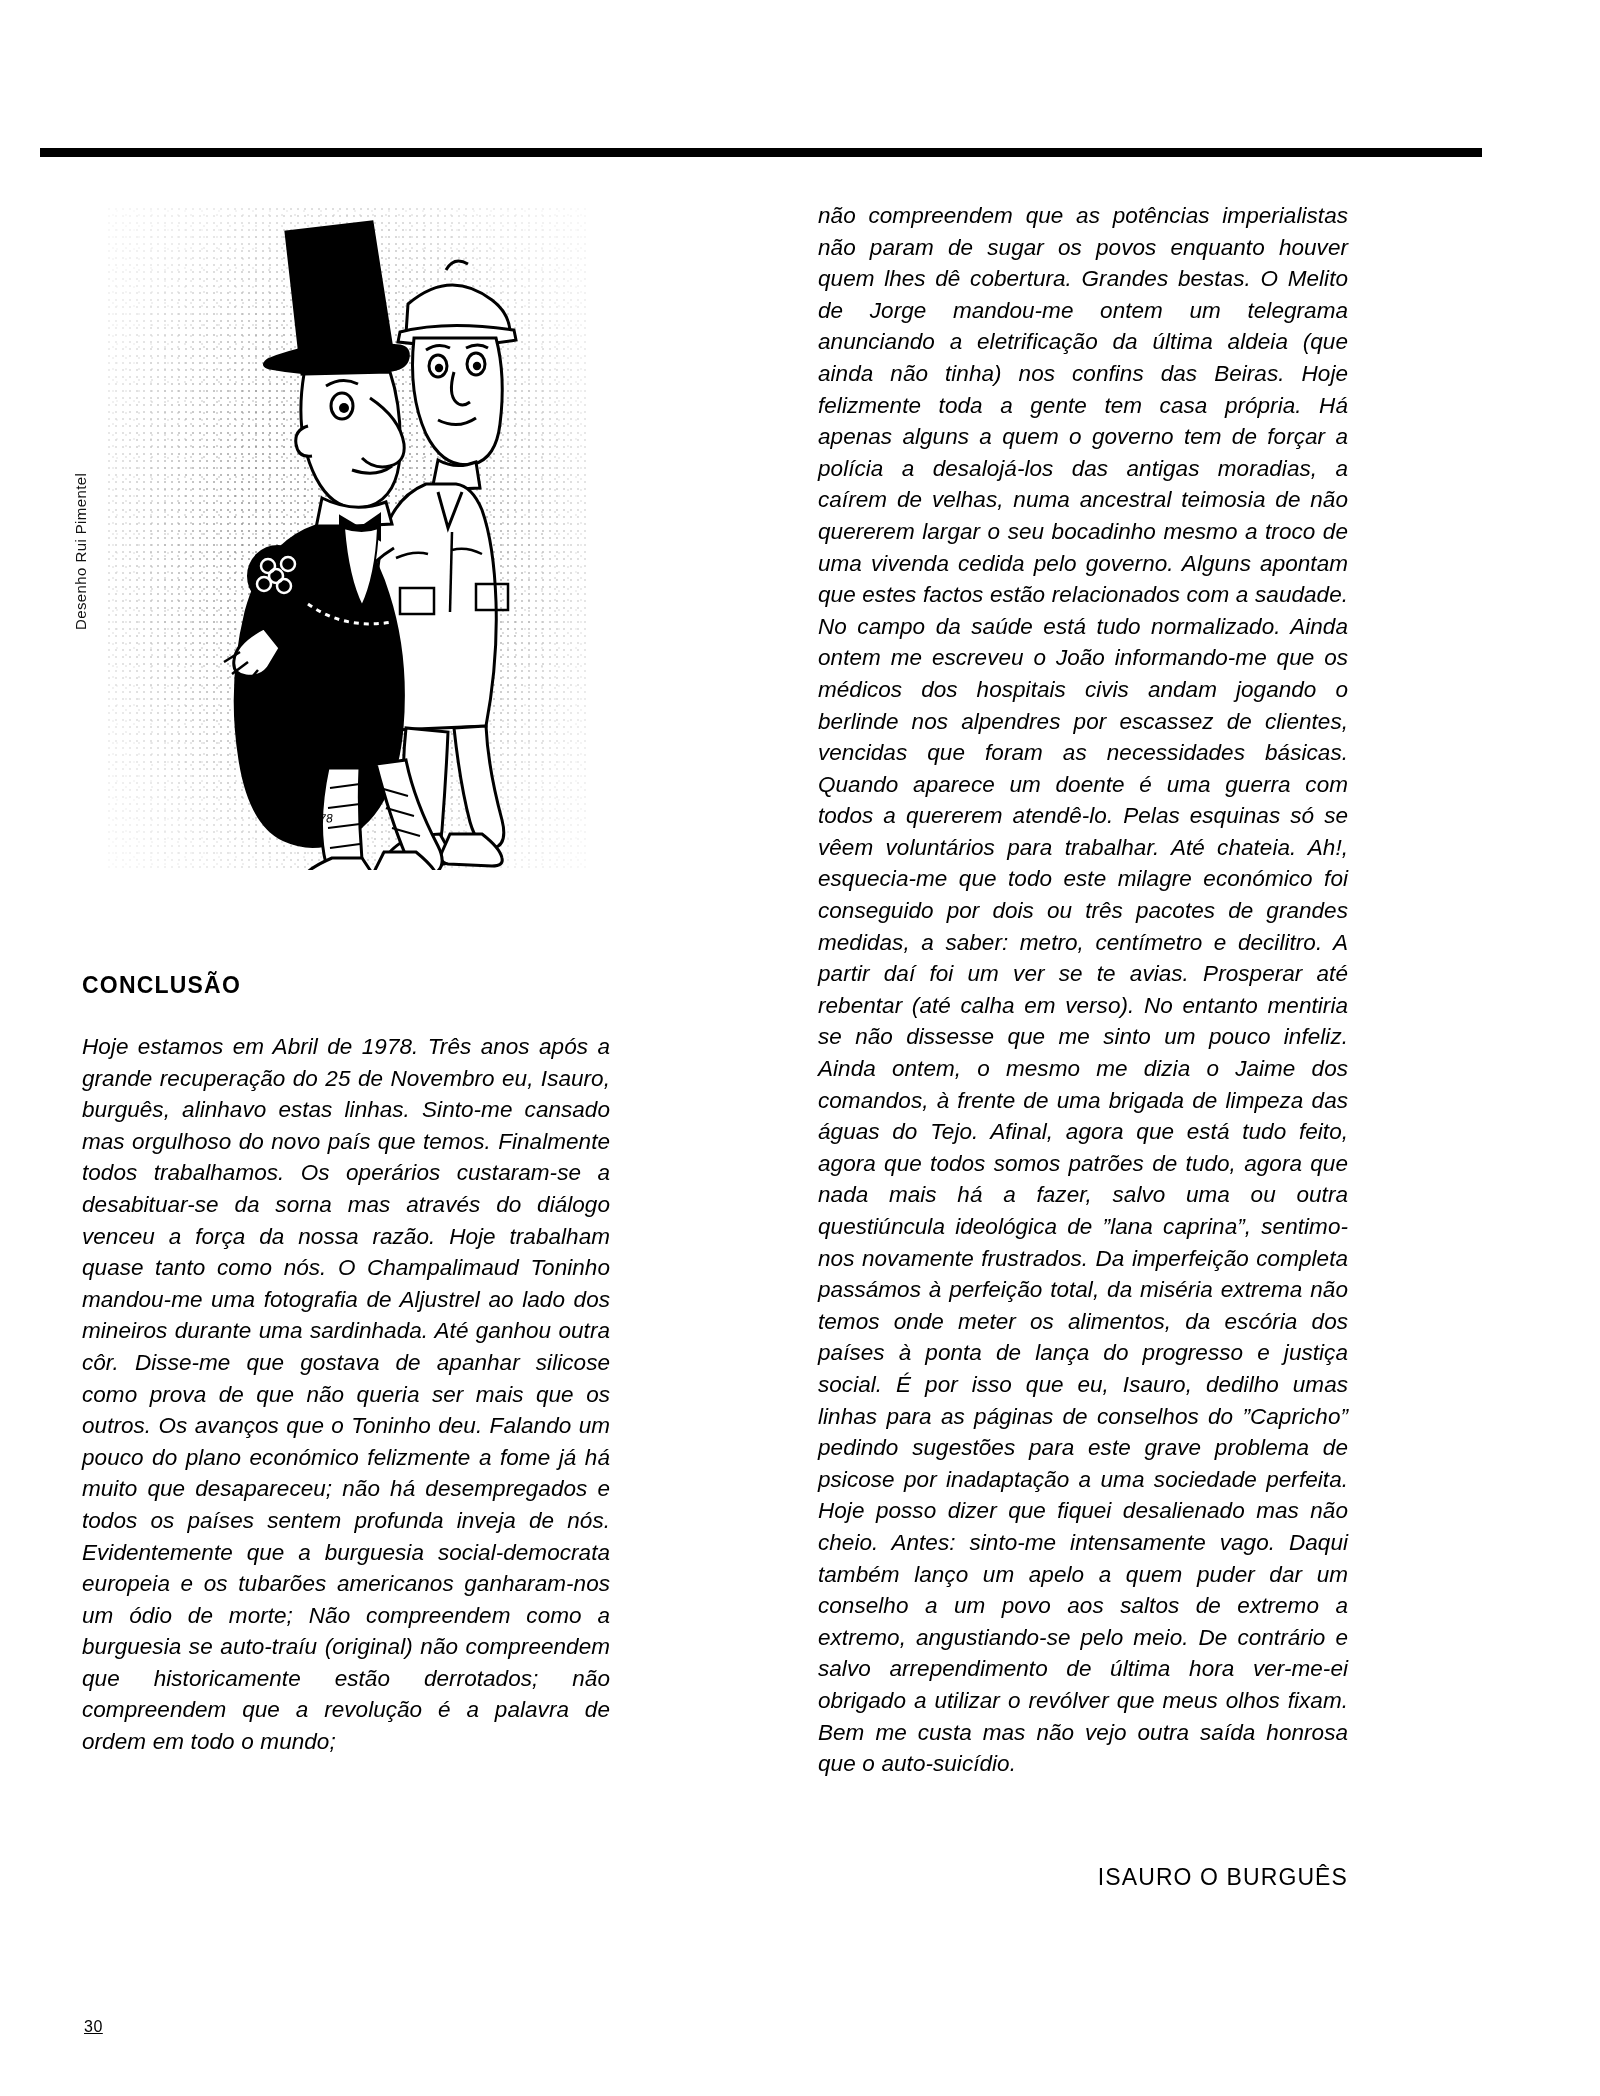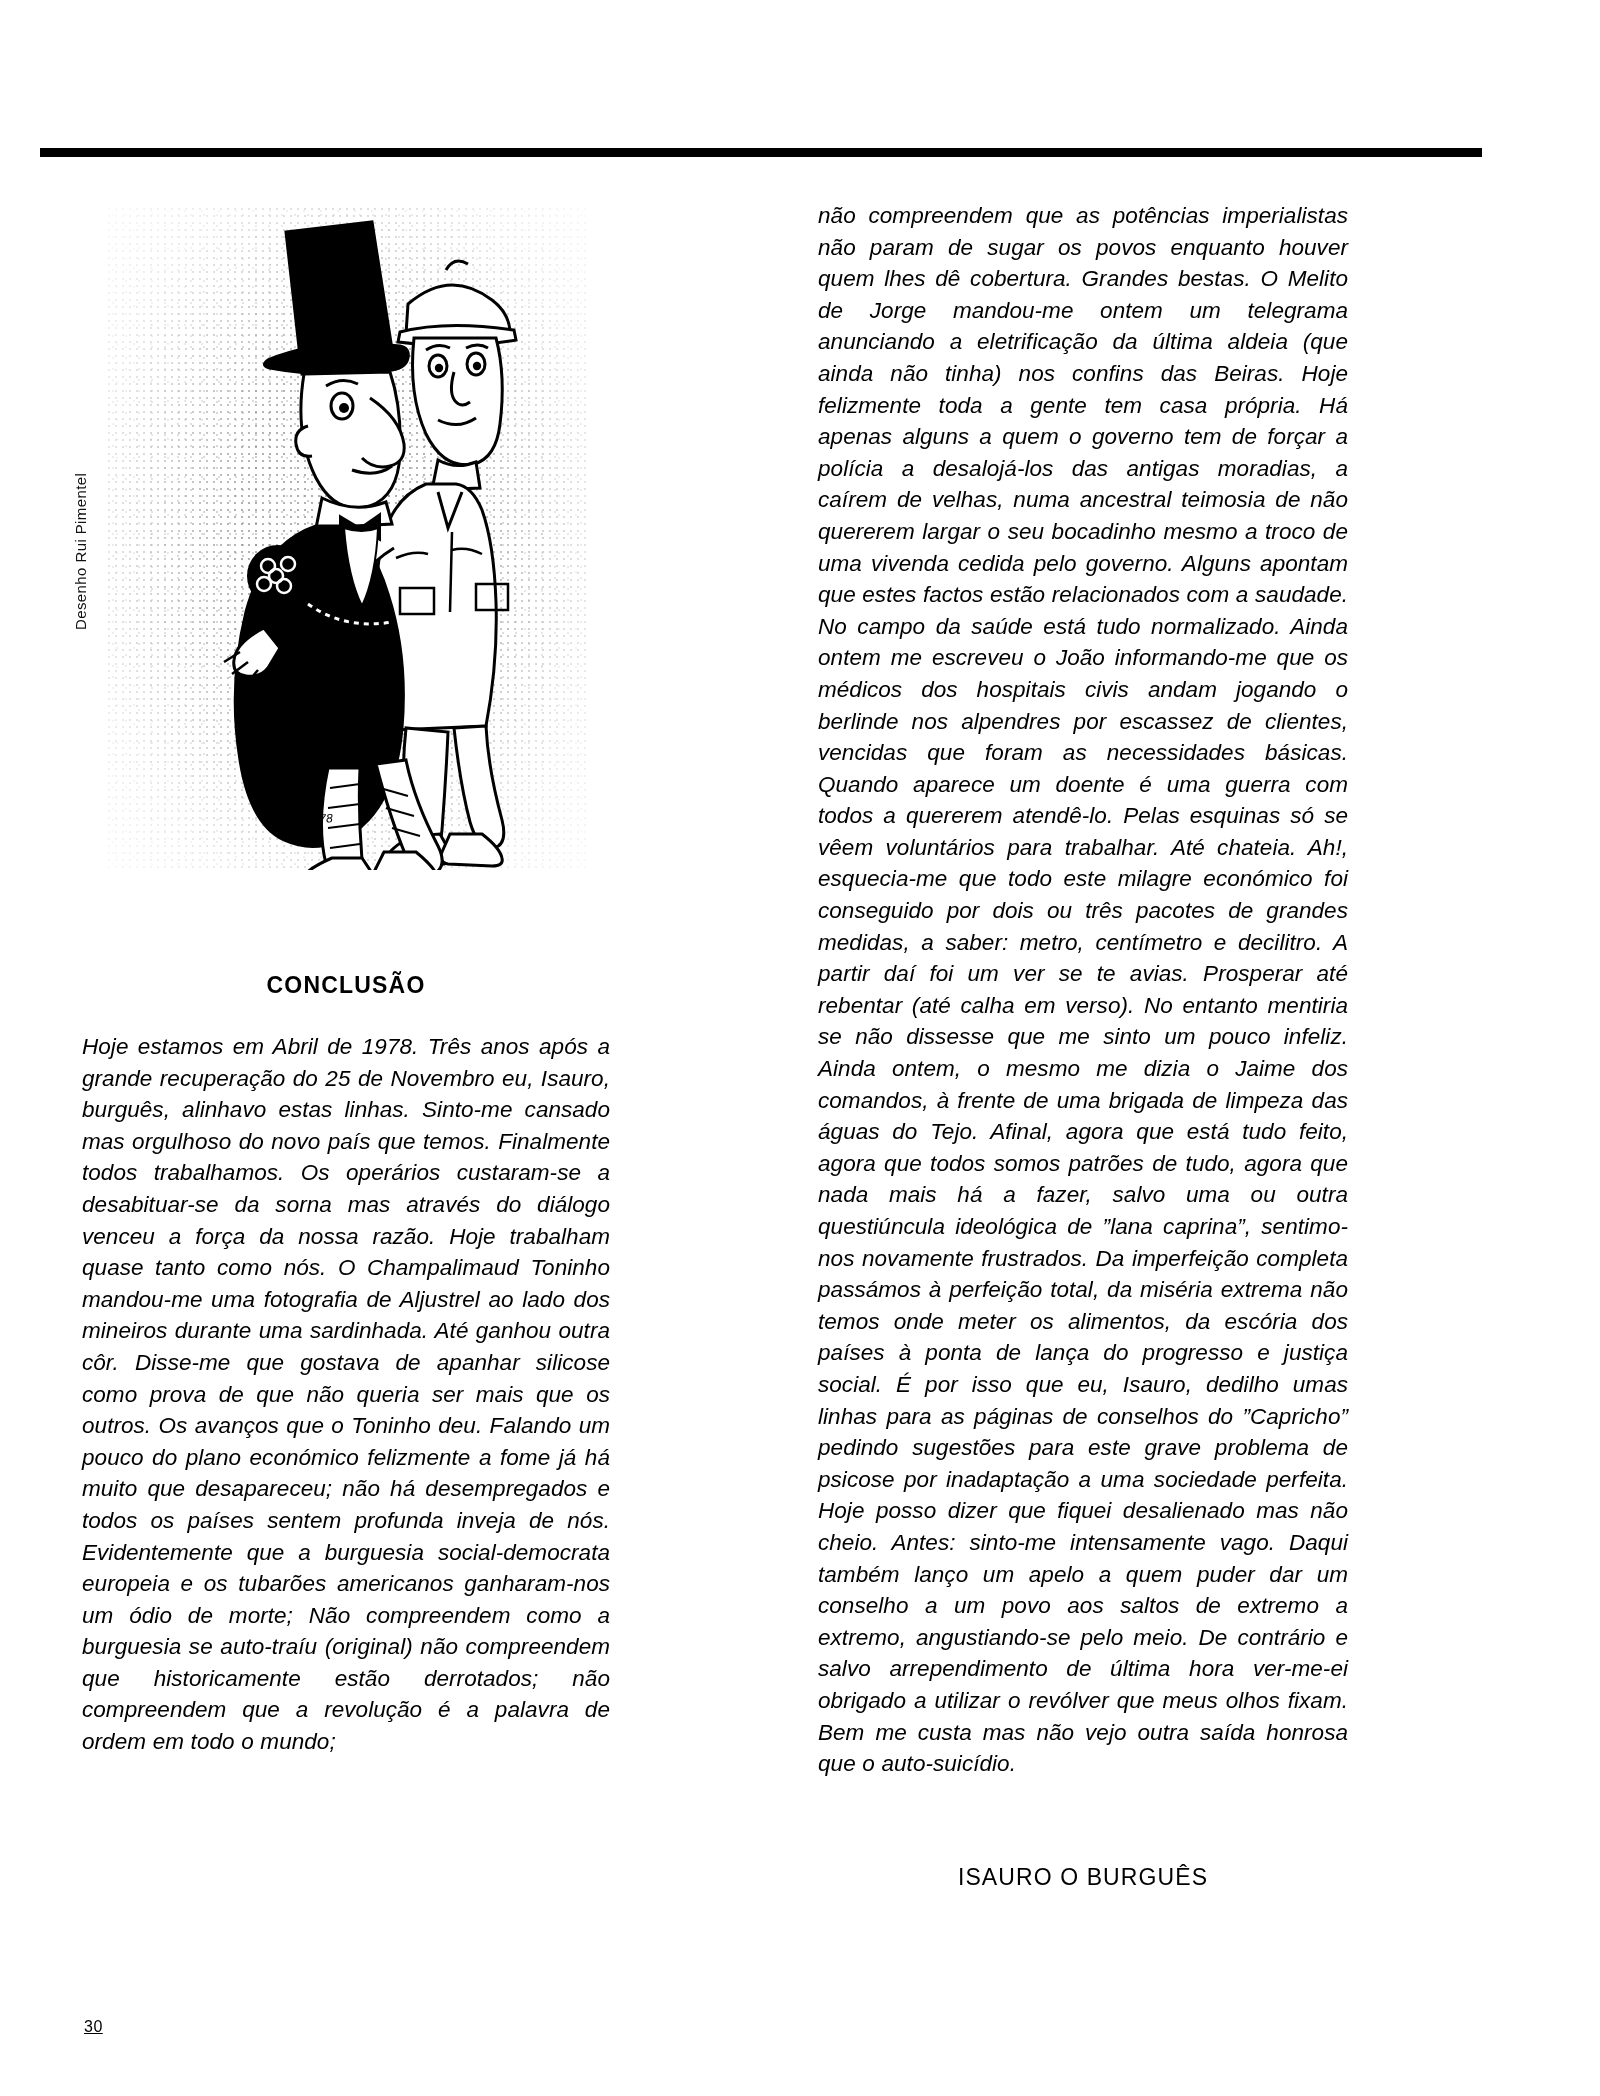--- a/index.html
+++ b/index.html
@@ -122,26 +122,25 @@
   }
   .body-text p { margin: 0; font-style: italic; }
   .gap-sm { height: 31px; }
   .gap-md { height: 40px; }
 
   .section-head {
     font-size: 23px;
     line-height: 30px;
     letter-spacing: 1.2px;
     margin: 0;
-    text-align: center;
   }
 
   .signature {
     margin-top: 44px;
-    text-align: center;
+    text-align: right;
     font-size: 23px;
     letter-spacing: 1.1px;
   }
 
   .folio {
     position: absolute;
     left: 84px;
     top: 2018px;
     font-size: 16px;
     letter-spacing: 0.5px;

